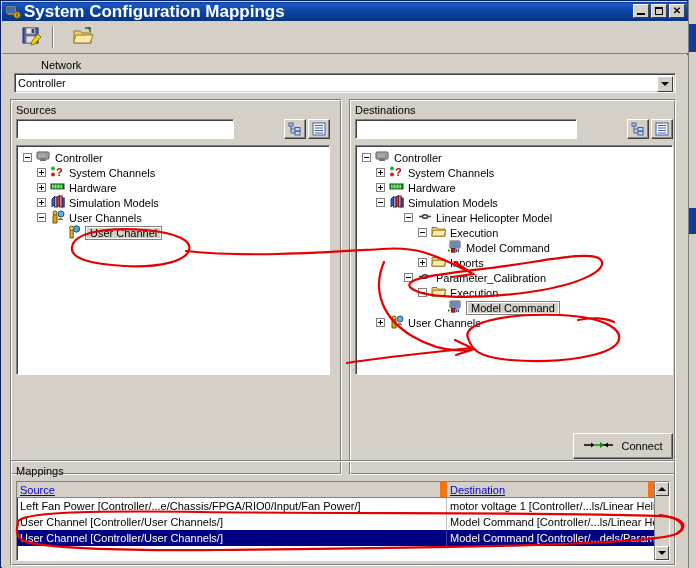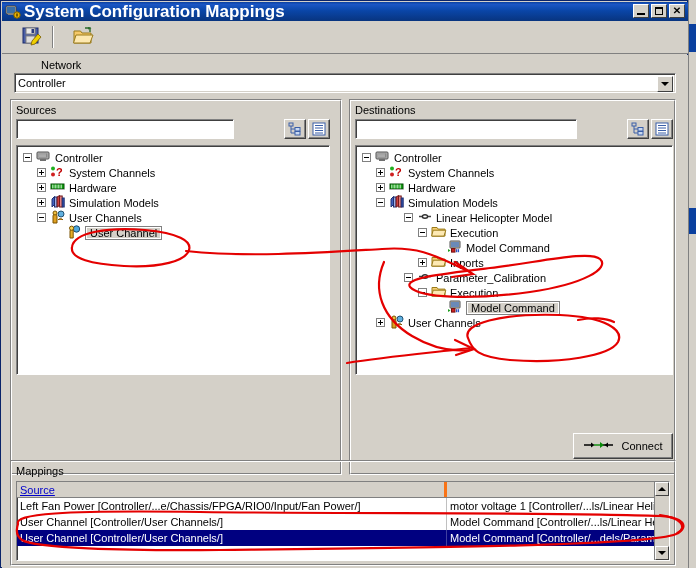--- a/index.html
+++ b/index.html
@@ -133,21 +133,21 @@
 
   
   .grid {
     position: absolute; background:#fff;
     border:1px solid #808080; border-right-color:#fff; border-bottom-color:#fff;
     box-shadow: inset 1px 1px 0 #404040;
     box-sizing:border-box; overflow:hidden;
   }
   .gridhead { display:flex; height:15px; background:#d4d0c8; border-bottom:1px solid #808080; }
   .gh-cell {
-    border-right:3px solid #f97316; box-sizing:border-box;
+    border-right:7px solid #f97316; box-sizing:border-box;
     padding-left:3px; display:flex; align-items:center;
     font-size:11px; color:#0000cc; text-decoration:underline;
   }
   .gridrow { display:flex; height:16px; font-size:11px; }
   .gr-cell { border-right:1px solid #c0c0c0; box-sizing:border-box; padding-left:3px; overflow:hidden;
              white-space:nowrap; display:flex; align-items:center; }
   .gridrow.sel { background:#000080; color:#fff; }
   .gridrow.sel .gr-cell { border-right-color:#4040a0; }
 
   .vscroll {
@@ -484,20 +484,21 @@
       </div>
 
       <div class="groupbox" style="left:8px;top:405px;width:666px;height:106px;">
         <div class="gb-inner"></div>
       </div>
       <div class="label" style="position:absolute;left:14px;top:410px;">Mappings</div>
 
       <div class="grid" style="left:14px;top:426px;width:654px;height:80px;">
         <div class="gridhead" id="grid-head">
             <div class="gh-cell" style="width: 430px;">Source</div>
+            <div class="gh-cell" style="width: 208px;">Destination</div>
           </div>
         <div id="grid-body">
             <div class="gridrow">
               <div class="gr-cell" style="width: 430px;">Left Fan Power [Controller/...e/Chassis/FPGA/RIO0/Input/Fan Power/]</div>
               <div class="gr-cell" style="width: 208px;">motor voltage 1 [Controller/...ls/Linear Helic</div>
             </div>
             <div class="gridrow">
               <div class="gr-cell" style="width: 430px;">User Channel [Controller/User Channels/]</div>
               <div class="gr-cell" style="width: 208px;">Model Command [Controller/...ls/Linear Heli</div>
             </div>

